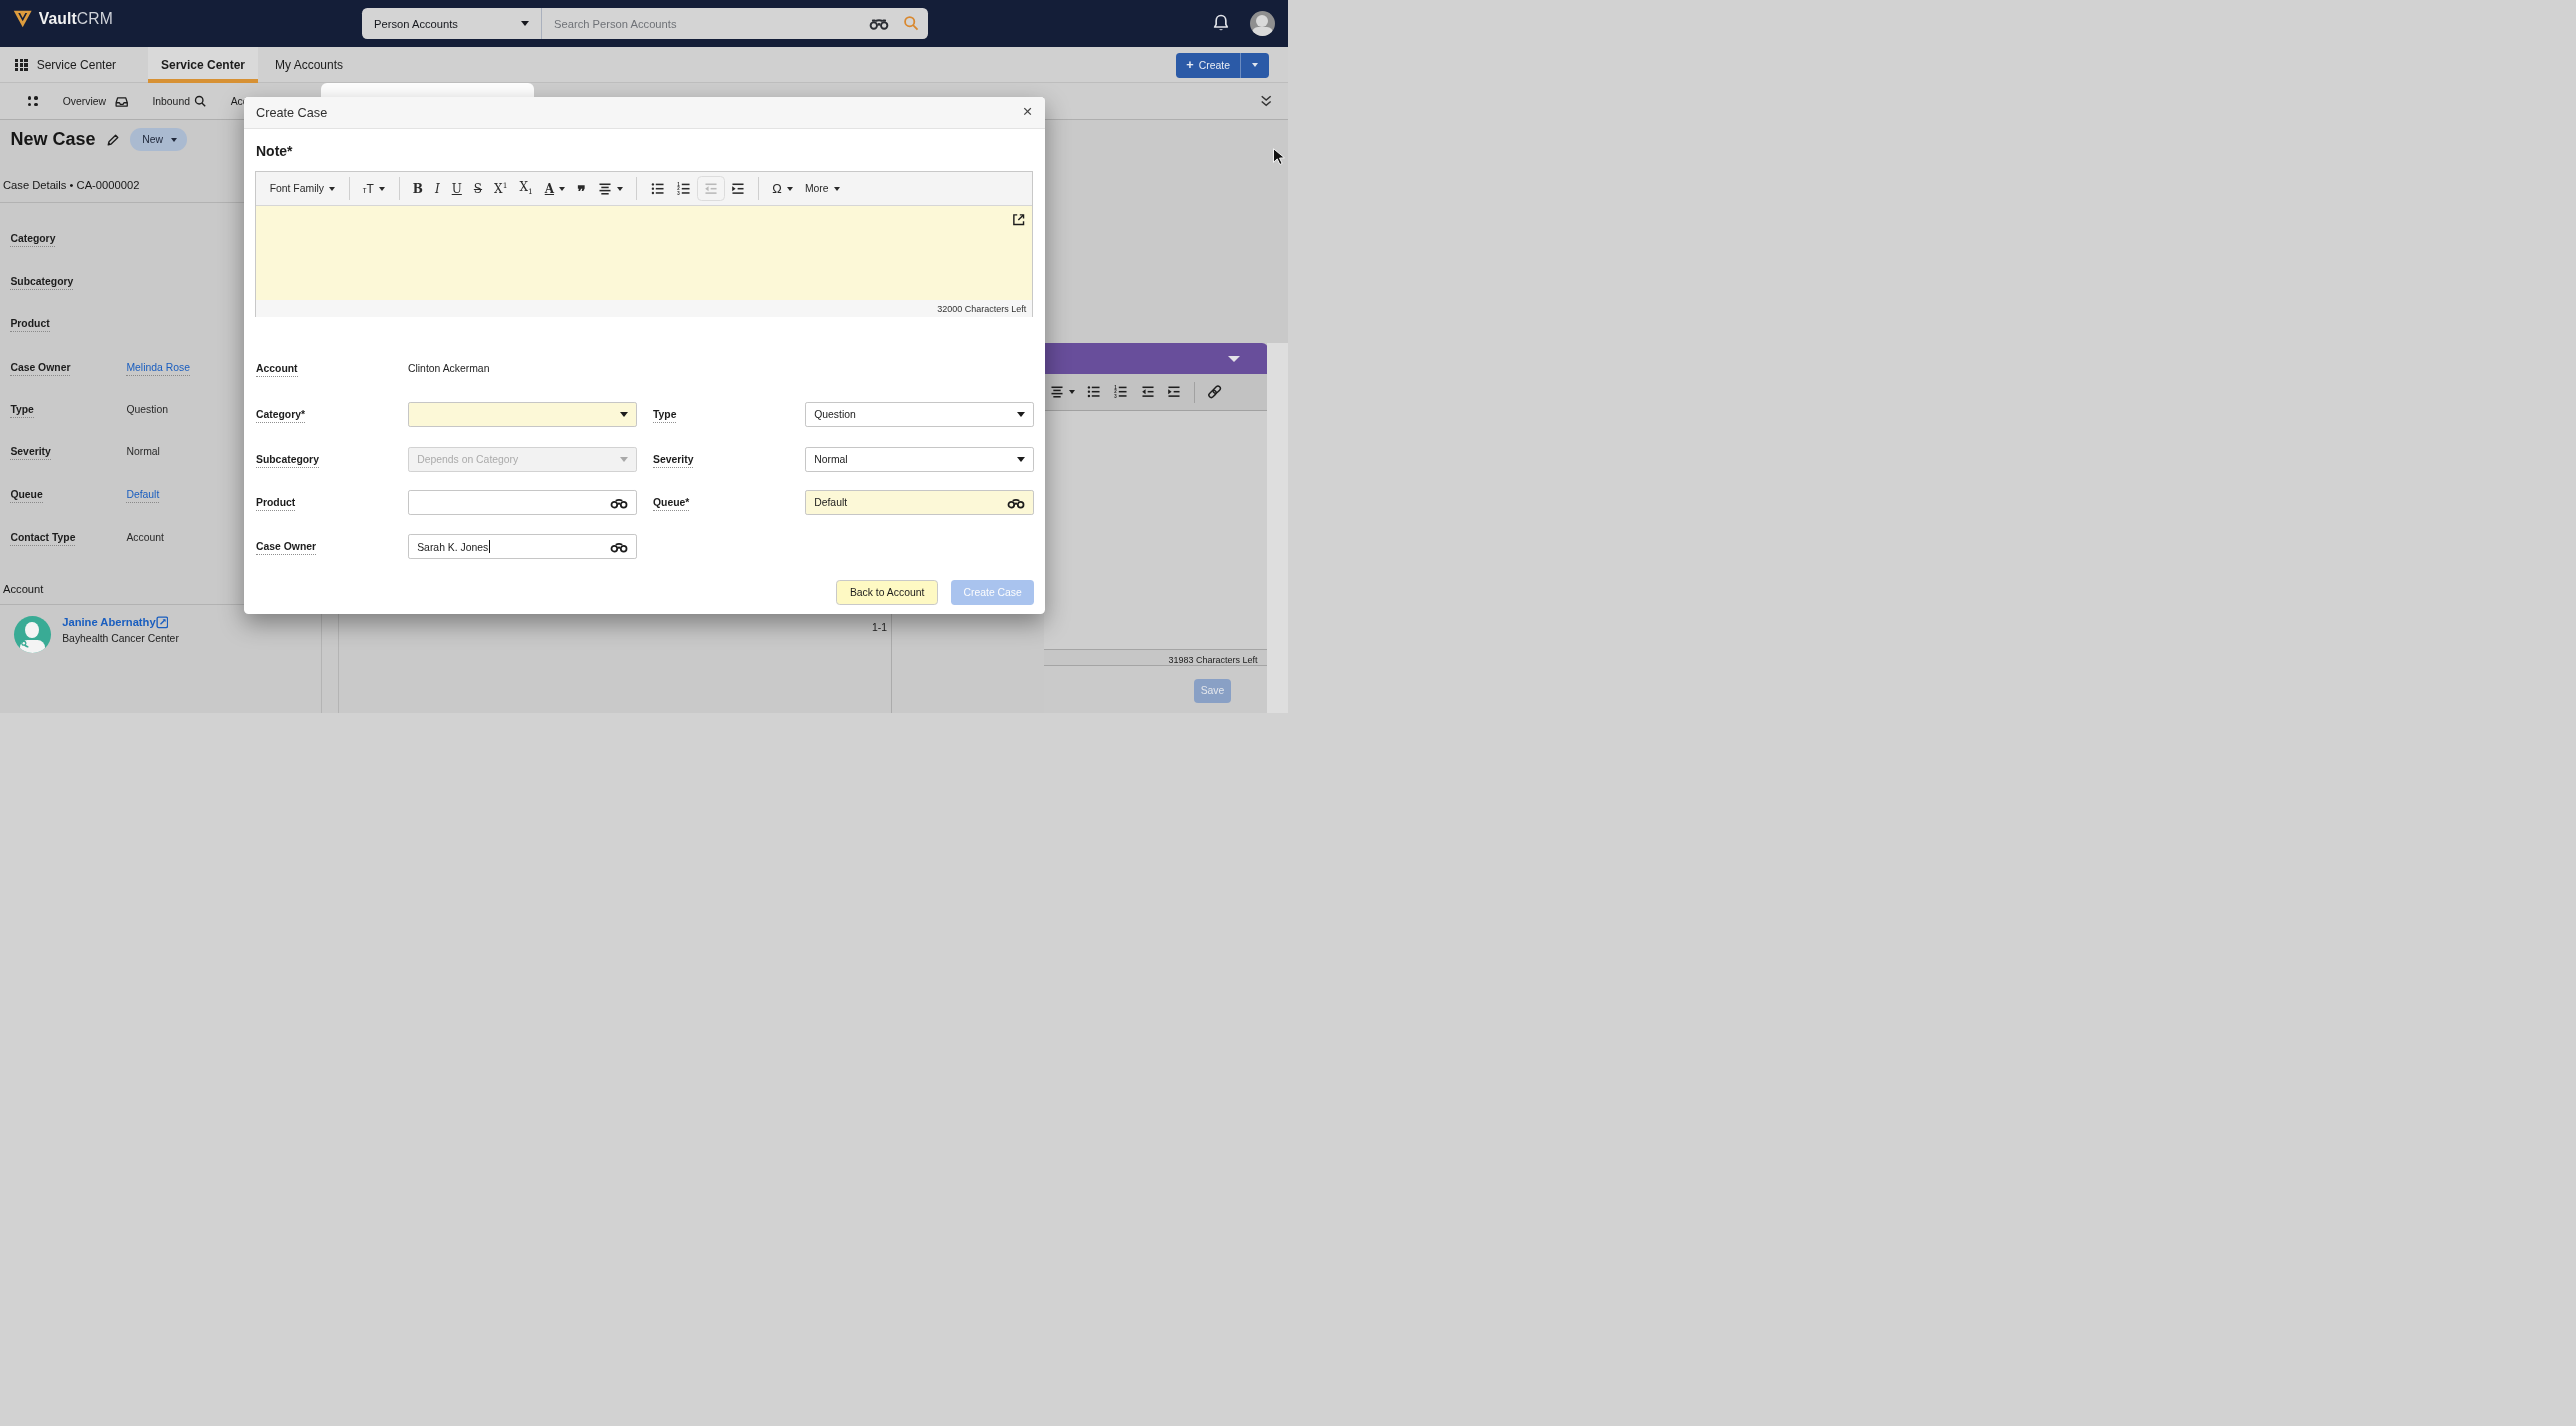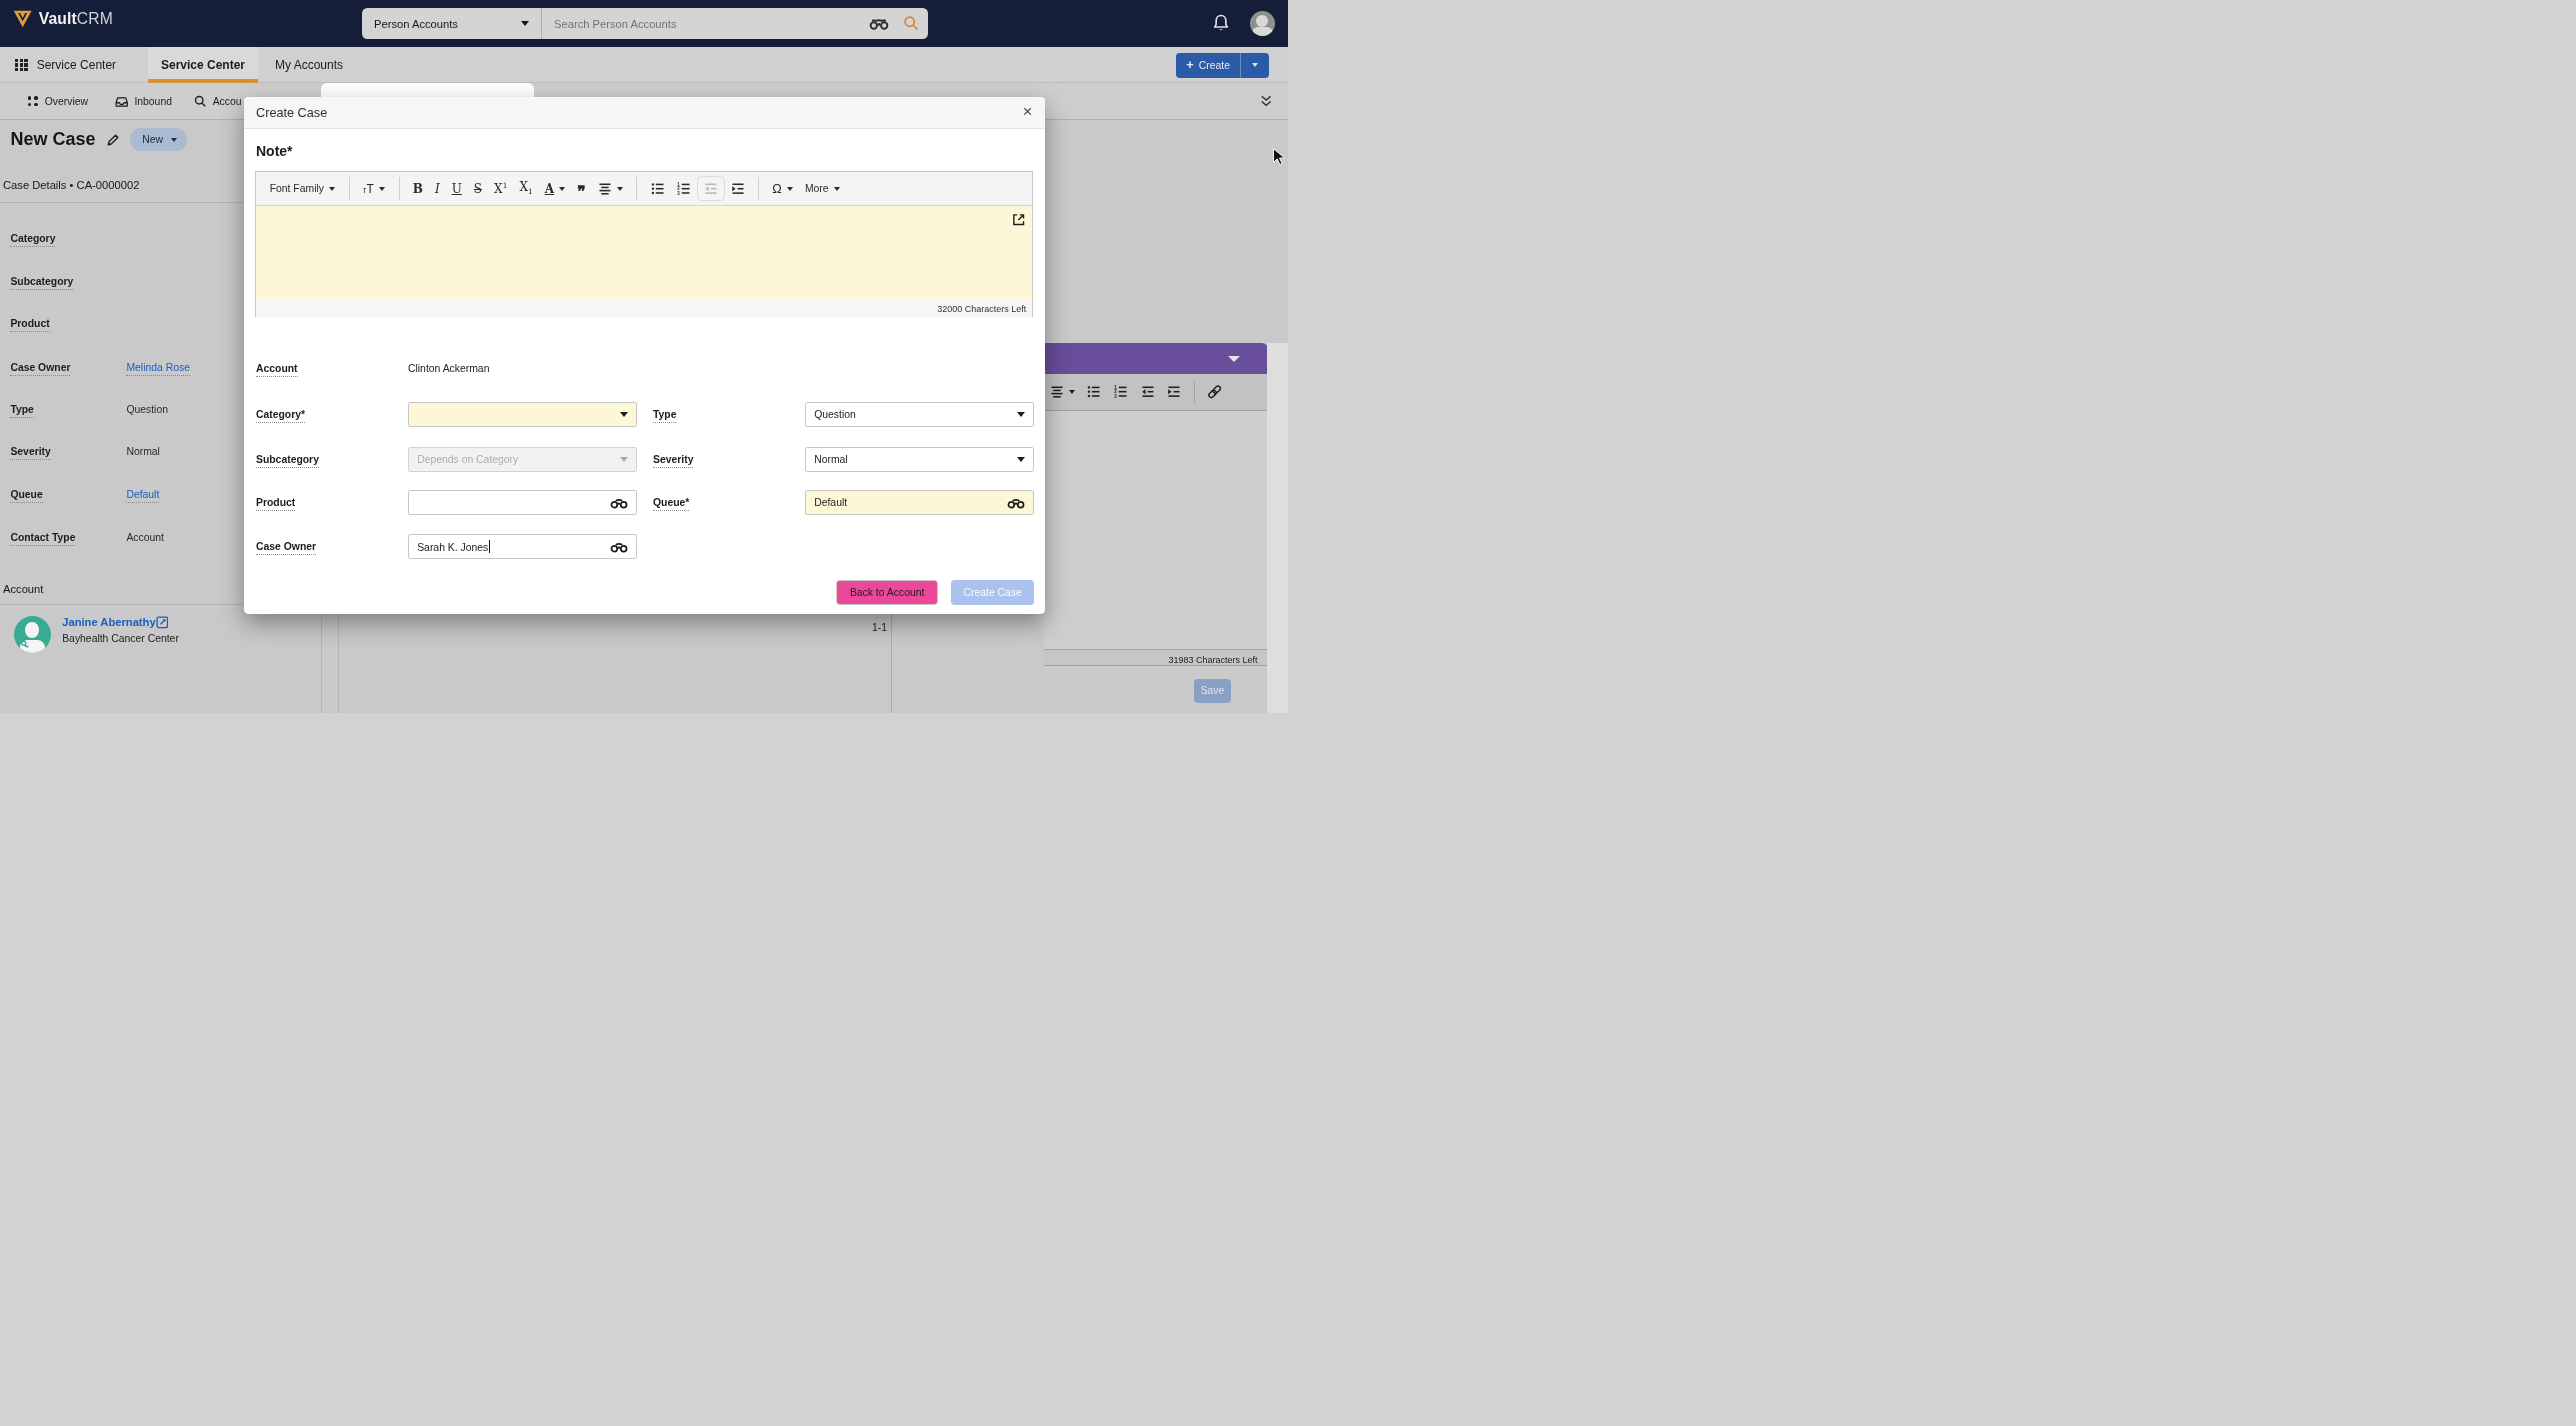--- a/index.html
+++ b/index.html
@@ -38,21 +38,21 @@
   .tab.active::after { content:""; position:absolute; left:0; bottom:0; width:100%; height:3.7px; background:#d79134; }
   .tab.plain { left:271px; width:76px;text-align:right; }
   .create-btn { right:18.6px; top:6px; height:24.6px; display:flex; background:#2b5aa7; border-radius:3.7px; color:#e9edf4; overflow:hidden; cursor:pointer; }
   .create-main { display:flex; align-items:center; gap:5.2px; padding:0 10.4px; font-size:10.4px; border-right:0.7px solid #6c8cc0; }
   .create-plus { font-size:12.7px; font-weight:bold; }
   .create-arrow { width:28px; display:flex; align-items:center; justify-content:center; }
   .create-arrow .caret-down { border-top-color:#dfe5ee; border-left-width:3.7px; border-right-width:3.7px; border-top-width:4.5px; }
 
   
   .subnav { left:0; top:83px; width:1288px; height:37px; background:#cecece; border-bottom:0.7px solid #b6b6b6; z-index:5; }
-  .subnav-item { top:0; height:37px; display:flex; align-items:center; gap:6px; font-size:10.4px; color:#1d1d1d; cursor:pointer; }
+  .subnav-item { top:0; height:37px; display:flex; align-items:center; gap:24px; font-size:10.4px; color:#1d1d1d; cursor:pointer; }
   .dots2x2 { width:11.2px; height:11.2px; display:grid; grid-template-columns:1fr 1fr; gap:2.2px; }
   .dots2x2 i { width:3.7px; height:3.7px; border-radius:50%; background:#1d1d1d; }
   .dbl-chev { right:13.4px; top:11.2px; cursor:pointer; }
 
   
   .bg-input-frag { left:321px; top:83px; width:213px; height:45px; background:#ffffff; border-radius:6px 6px 0 0; z-index:6; }
 
   
   .vline1 { left:321px; top:119px; width:0.7px; height:594px; background:#bcbcbc; }
   .vline2 { left:338px; top:119px; width:0.7px; height:594px; background:#bcbcbc; }
@@ -131,21 +131,21 @@
   .col2f { position:absolute; left:549px; width:229px; }
   .field { height:25px; border:0.7px solid #c6c6c6; border-radius:2.2px; background:#fff; display:flex; align-items:center; padding:0 8.2px; font-size:10.4px; color:#222; cursor:pointer; }
   .field .grow { flex:1; }
   .field.req { background:#fcf8d7; }
   .field.disabled { background:#f2f2f2; border-color:#d2d2d2; color:#ababab; cursor:default; }
   .field .caret-down { border-left-width:4.1px; border-right-width:4.1px; border-top-width:5.2px; border-top-color:#1c1c1c; }
   .field.disabled .caret-down { border-top-color:#a9a9a9; }
   .plainval { font-size:10.4px; color:#222; }
   .txt-caret { display:inline-block; width:1.1px; height:12.7px; background:#111; vertical-align:-2.2px; margin-left:0.7px; }
   .modal-btns { position:absolute; right:11.2px; top:483px; display:flex; gap:13.4px; }
-  .btn-secondary { height:25px; padding:0 12.7px; background:#ec4899; border:0.7px solid #c9c9c9; border-radius:3.7px; font-size:10.4px; color:#1c1c1c; font-family:"Liberation Sans",sans-serif; cursor:pointer; }
+  .btn-secondary { height:25px; padding:0 12.7px; background:#fef9c3; border:0.7px solid #c9c9c9; border-radius:3.7px; font-size:10.4px; color:#1c1c1c; font-family:"Liberation Sans",sans-serif; cursor:pointer; }
   .btn-primary-disabled { height:25px; padding:0 12px; background:#a9c3ee; border:none; border-radius:3.7px; font-size:10.4px; color:#fdfdfd; font-family:"Liberation Sans",sans-serif; }
 
   .cursor { left:1272px; top:148px; z-index:40; }
 </style>
 </head>
 <body>
 
 <div class="abs topbar">
   <div class="abs brand">
     <svg class="vlogo" viewBox="0 0 26 24">

